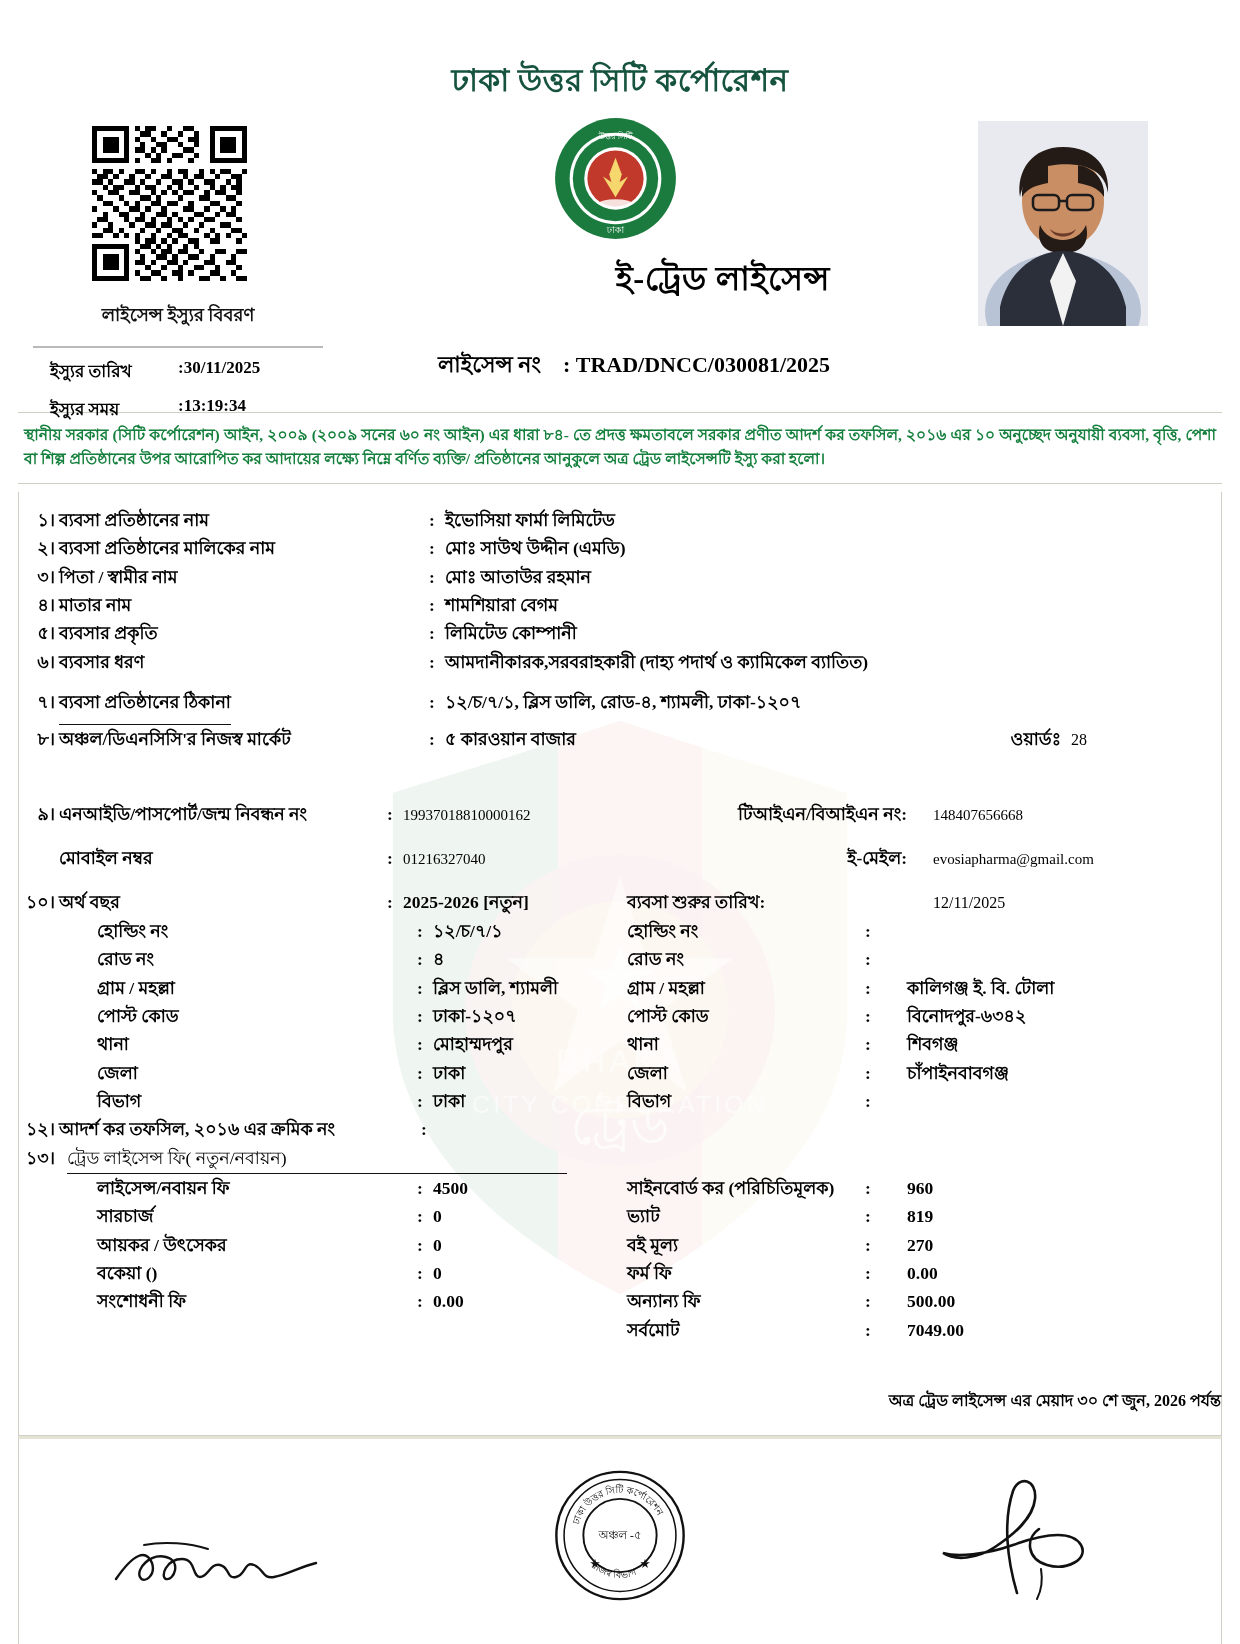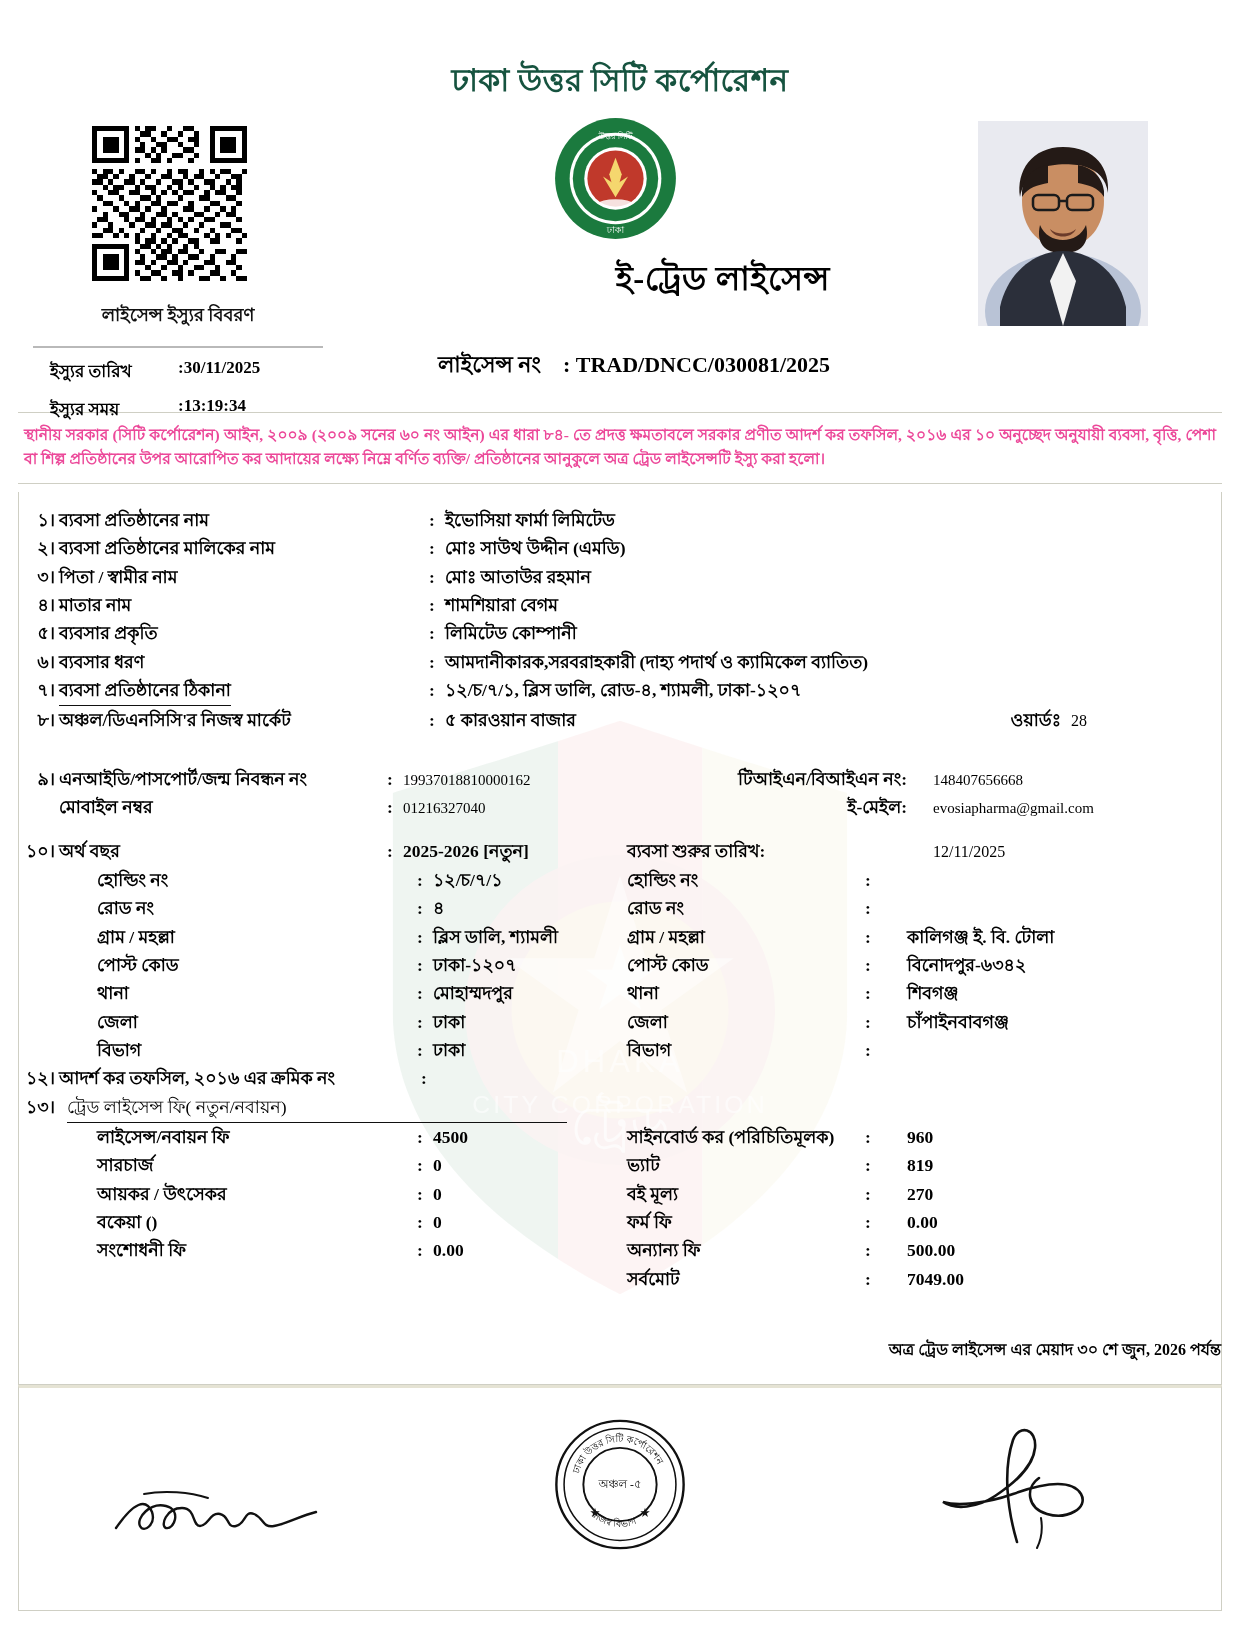--- a/index.html
+++ b/index.html
@@ -130,21 +130,21 @@
   
   .preamble {
     margin: 6px 18px 0 18px;
     border-top: 1px solid #cfcfc4;
     border-bottom: 1px solid #cfcfc4;
     padding: 10px 6px 12px 6px;
     font-size: 15.5px;
     line-height: 1.55;
     text-align: justify;
     font-weight: bold;
-    color: #ec4899;
+    color: #15803d;
   }
 
   
   .body-frame {
     margin: 8px 18px 0 18px;
     border-left: 1px solid #cfcfc4;
     border-right: 1px solid #cfcfc4;
     border-bottom: 1px solid #cfcfc4;
     min-height: 810px;
     padding: 14px 0 10px 0;
@@ -168,30 +168,30 @@
     font-weight: bold;
     flex: none;
   }
   .colon { width: 26px; text-align: center; flex: none; font-weight: bold; }
   .value { font-weight: bold; }
 
   
   .l-main { width: 360px; }
   .v-main { flex: 1 1 auto; }
 
-  .row.item7 .label { border-bottom: 1.5px solid #111; display:inline-block; padding-bottom:1px;}
+  .row.item7 .label { border-bottom: 1.5px solid #111; display:inline-block; padding-bottom:8px;margin-top:12px;}
   .underline-lbl { border-bottom: 1.5px solid #111; display:inline-block; padding-bottom:1px; }
 
   .ward-lbl { font-weight: bold; margin-left: auto; padding-right: 10px; }
   .ward-val { width: 150px; font-weight: normal; font-size: 16px; font-family: "Liberation Serif", serif; }
 
   
   .row.small .value,
   .row.small .val2 { font-weight: normal; font-size: 15px; }
-  .row.small .label { font-weight: bold; font-size: 17.5px; }
+  .row.small .label { font-weight: bold; font-size: 17.5px; margin-top: 16px; }
 
   .two-col { display:flex; }
   .colA { width: 608px; display:flex; align-items:baseline; }
   .colB { flex:1; display:flex; align-items:baseline; }
 
   .lbl-a { width: 352px; font-weight: bold; padding-left: 36px;}
   .lbl-a.indent { padding-left: 78px; font-weight: bold; width: 310px; }
   .lbl-b { width: 228px; font-weight: bold; text-align: right; padding-right: 0;}
   .lbl-b.left { text-align: left; width: 228px; padding-left: 0; }
   .val-b { padding-left: 26px; }

